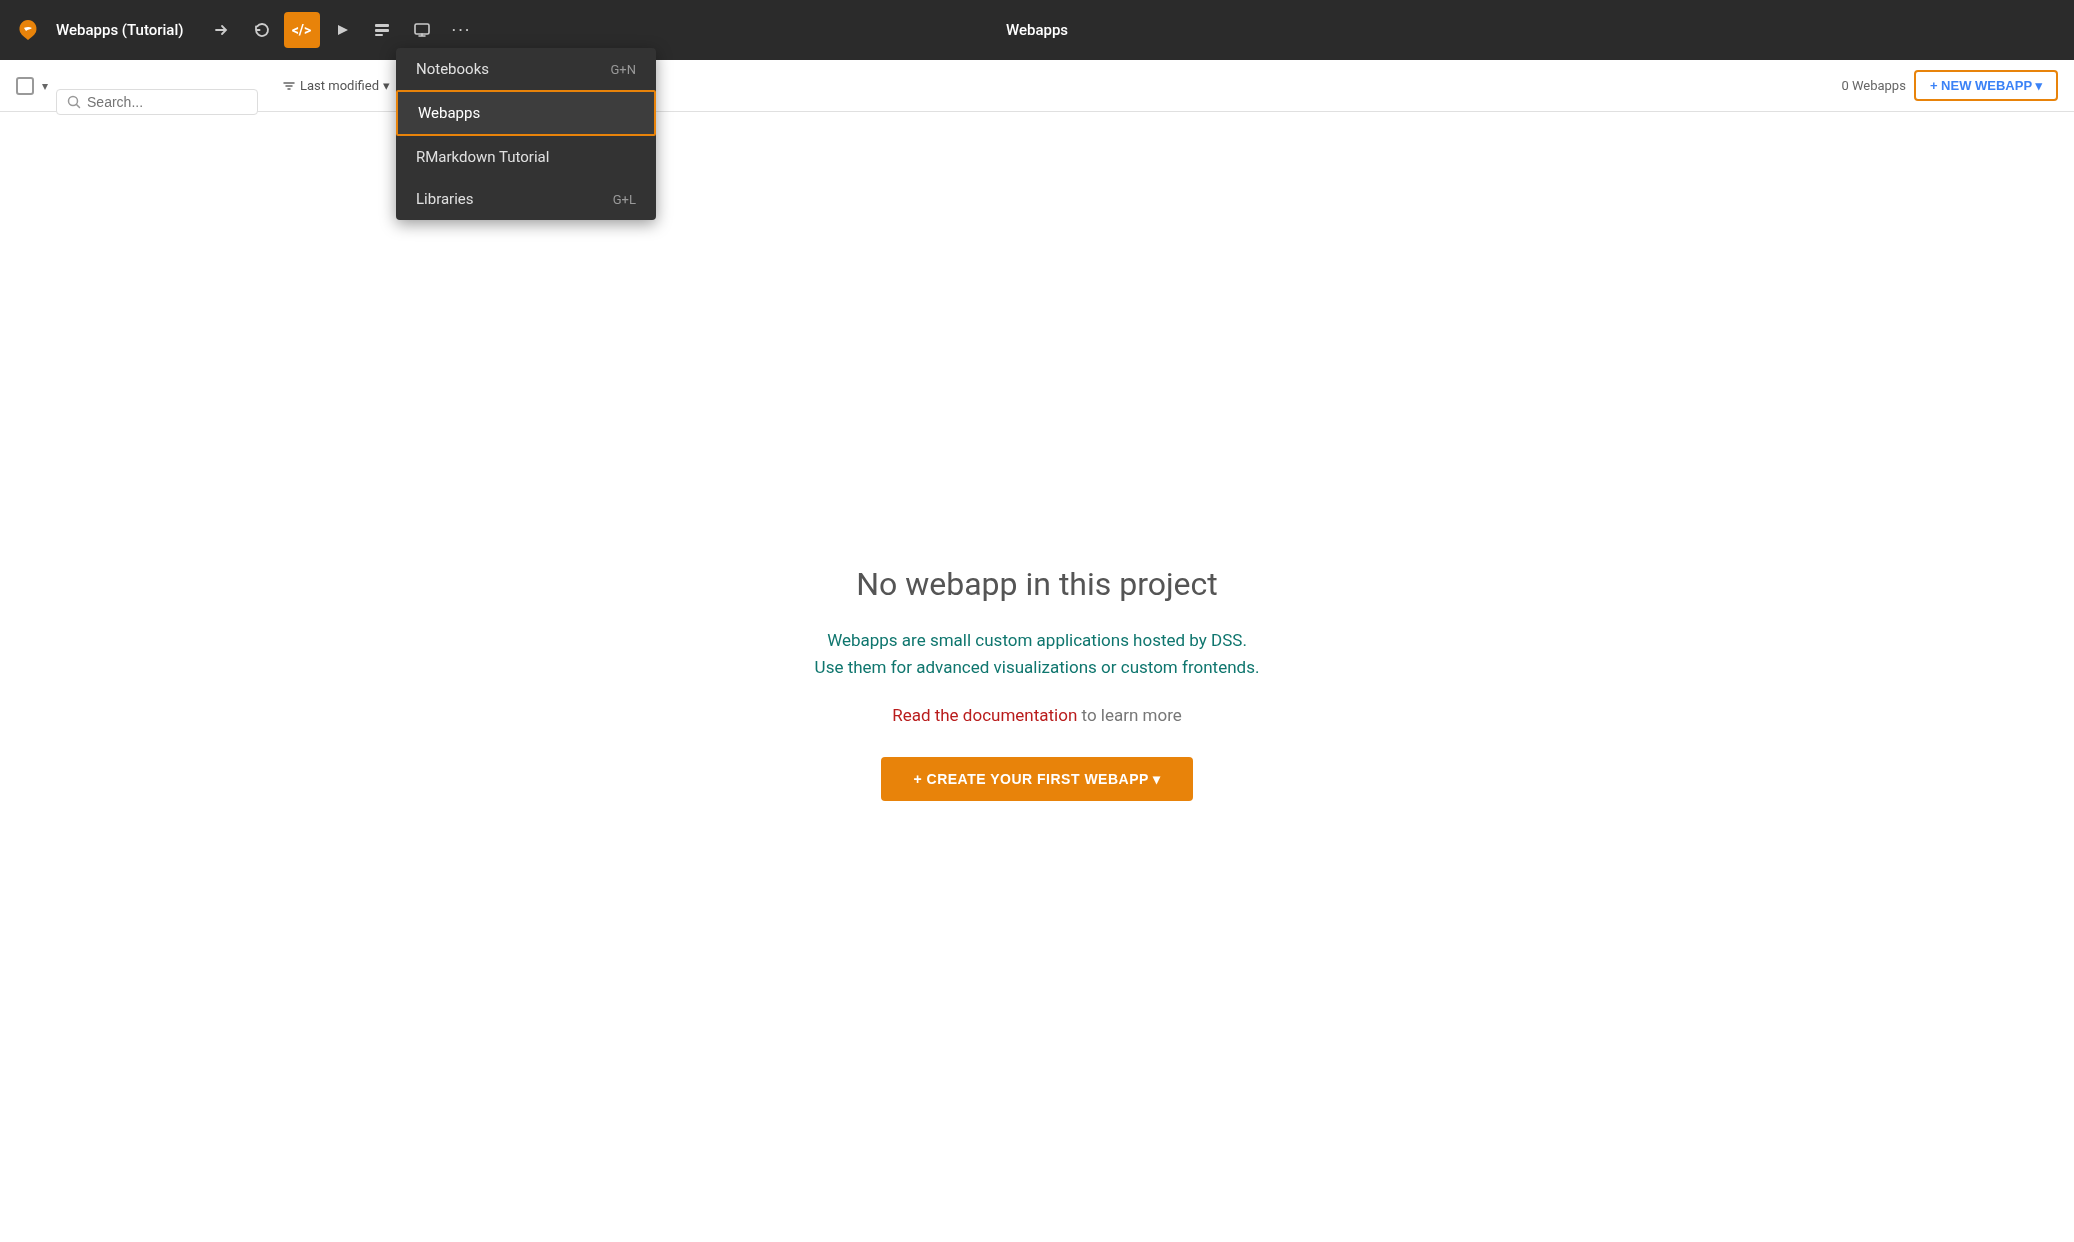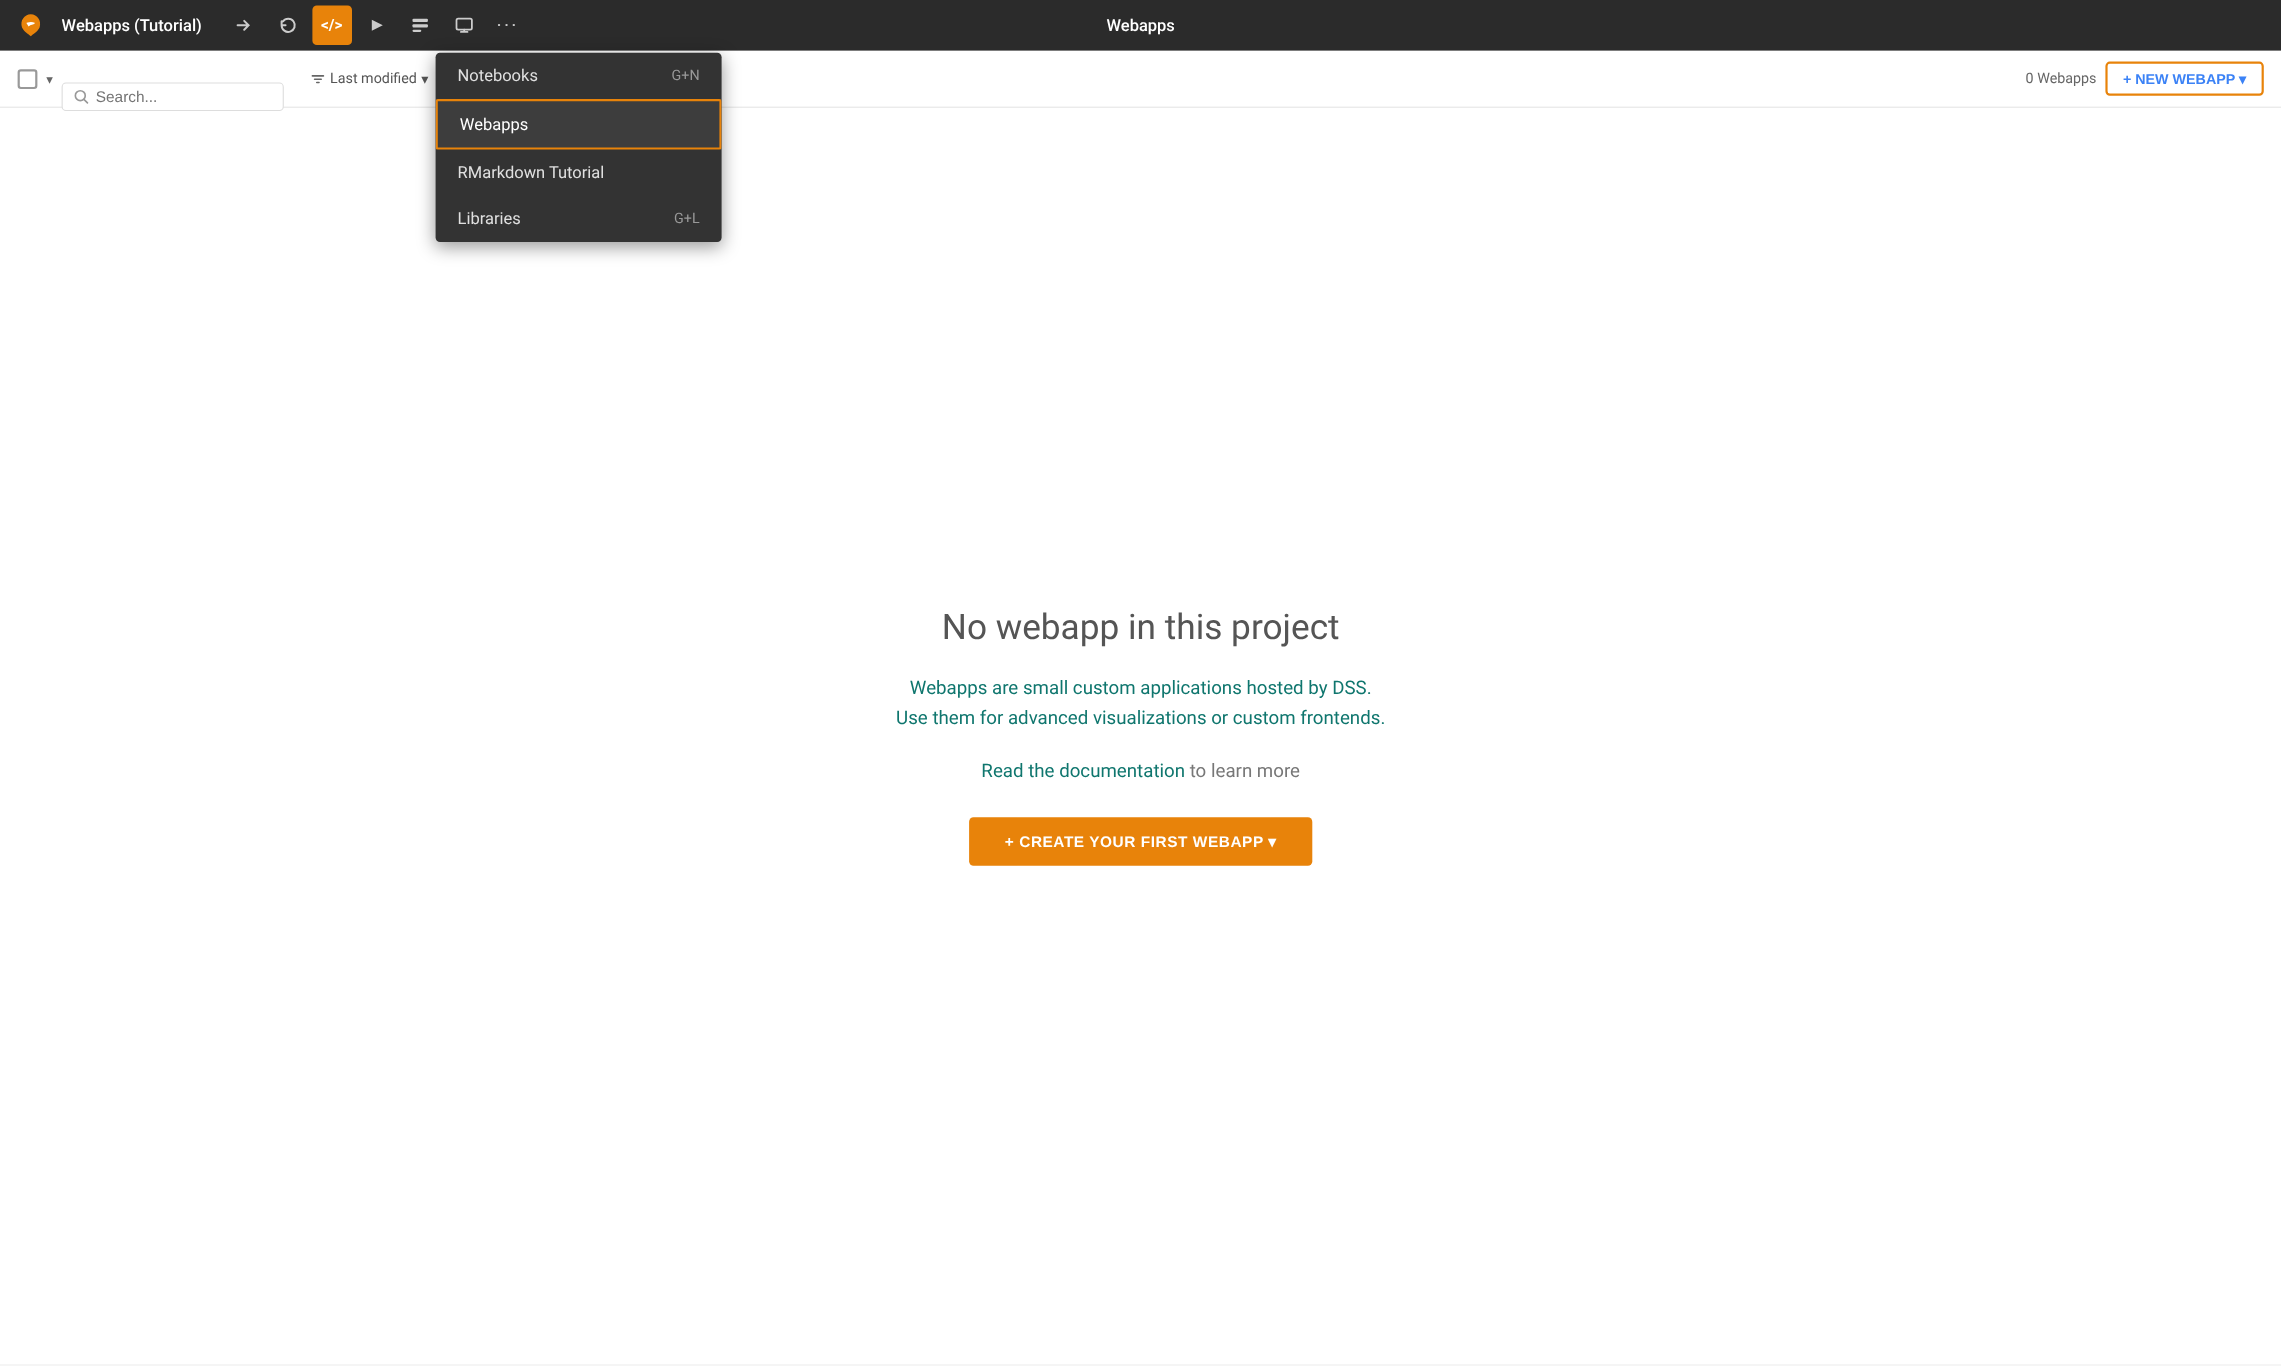--- a/index.html
+++ b/index.html
@@ -1,21 +1,21 @@
 <!DOCTYPE html>
 <html><head>
   <meta charset="utf-8">
   <style>
     * { box-sizing: border-box; margin: 0; padding: 0; }
     body { font-family: -apple-system, BlinkMacSystemFont, 'Segoe UI', Roboto, sans-serif; background: #f5f5f5; height: 100vh; overflow: hidden; }
 
     
     .topbar {
       background: #2b2b2b;
-      height: 46px;
+      height: 60px;
       display: flex;
       align-items: center;
       padding: 0 12px;
       gap: 4px;
       position: relative;
     }
     .topbar-logo {
       width: 32px;
       height: 32px;
       display: flex;
@@ -184,21 +184,21 @@
       margin-bottom: 24px;
     }
     .empty-desc {
       font-size: 17px;
       color: #0f766e;
       text-align: center;
       line-height: 1.6;
       margin-bottom: 24px;
     }
     .doc-link {
-      color: #0f766e;
+      color: #b91c1c;
       text-decoration: none;
       cursor: pointer;
     }
     .learn-more {
       font-size: 17px;
       color: #777;
       margin-bottom: 32px;
     }
     .create-btn {
       background: #e8830a;

